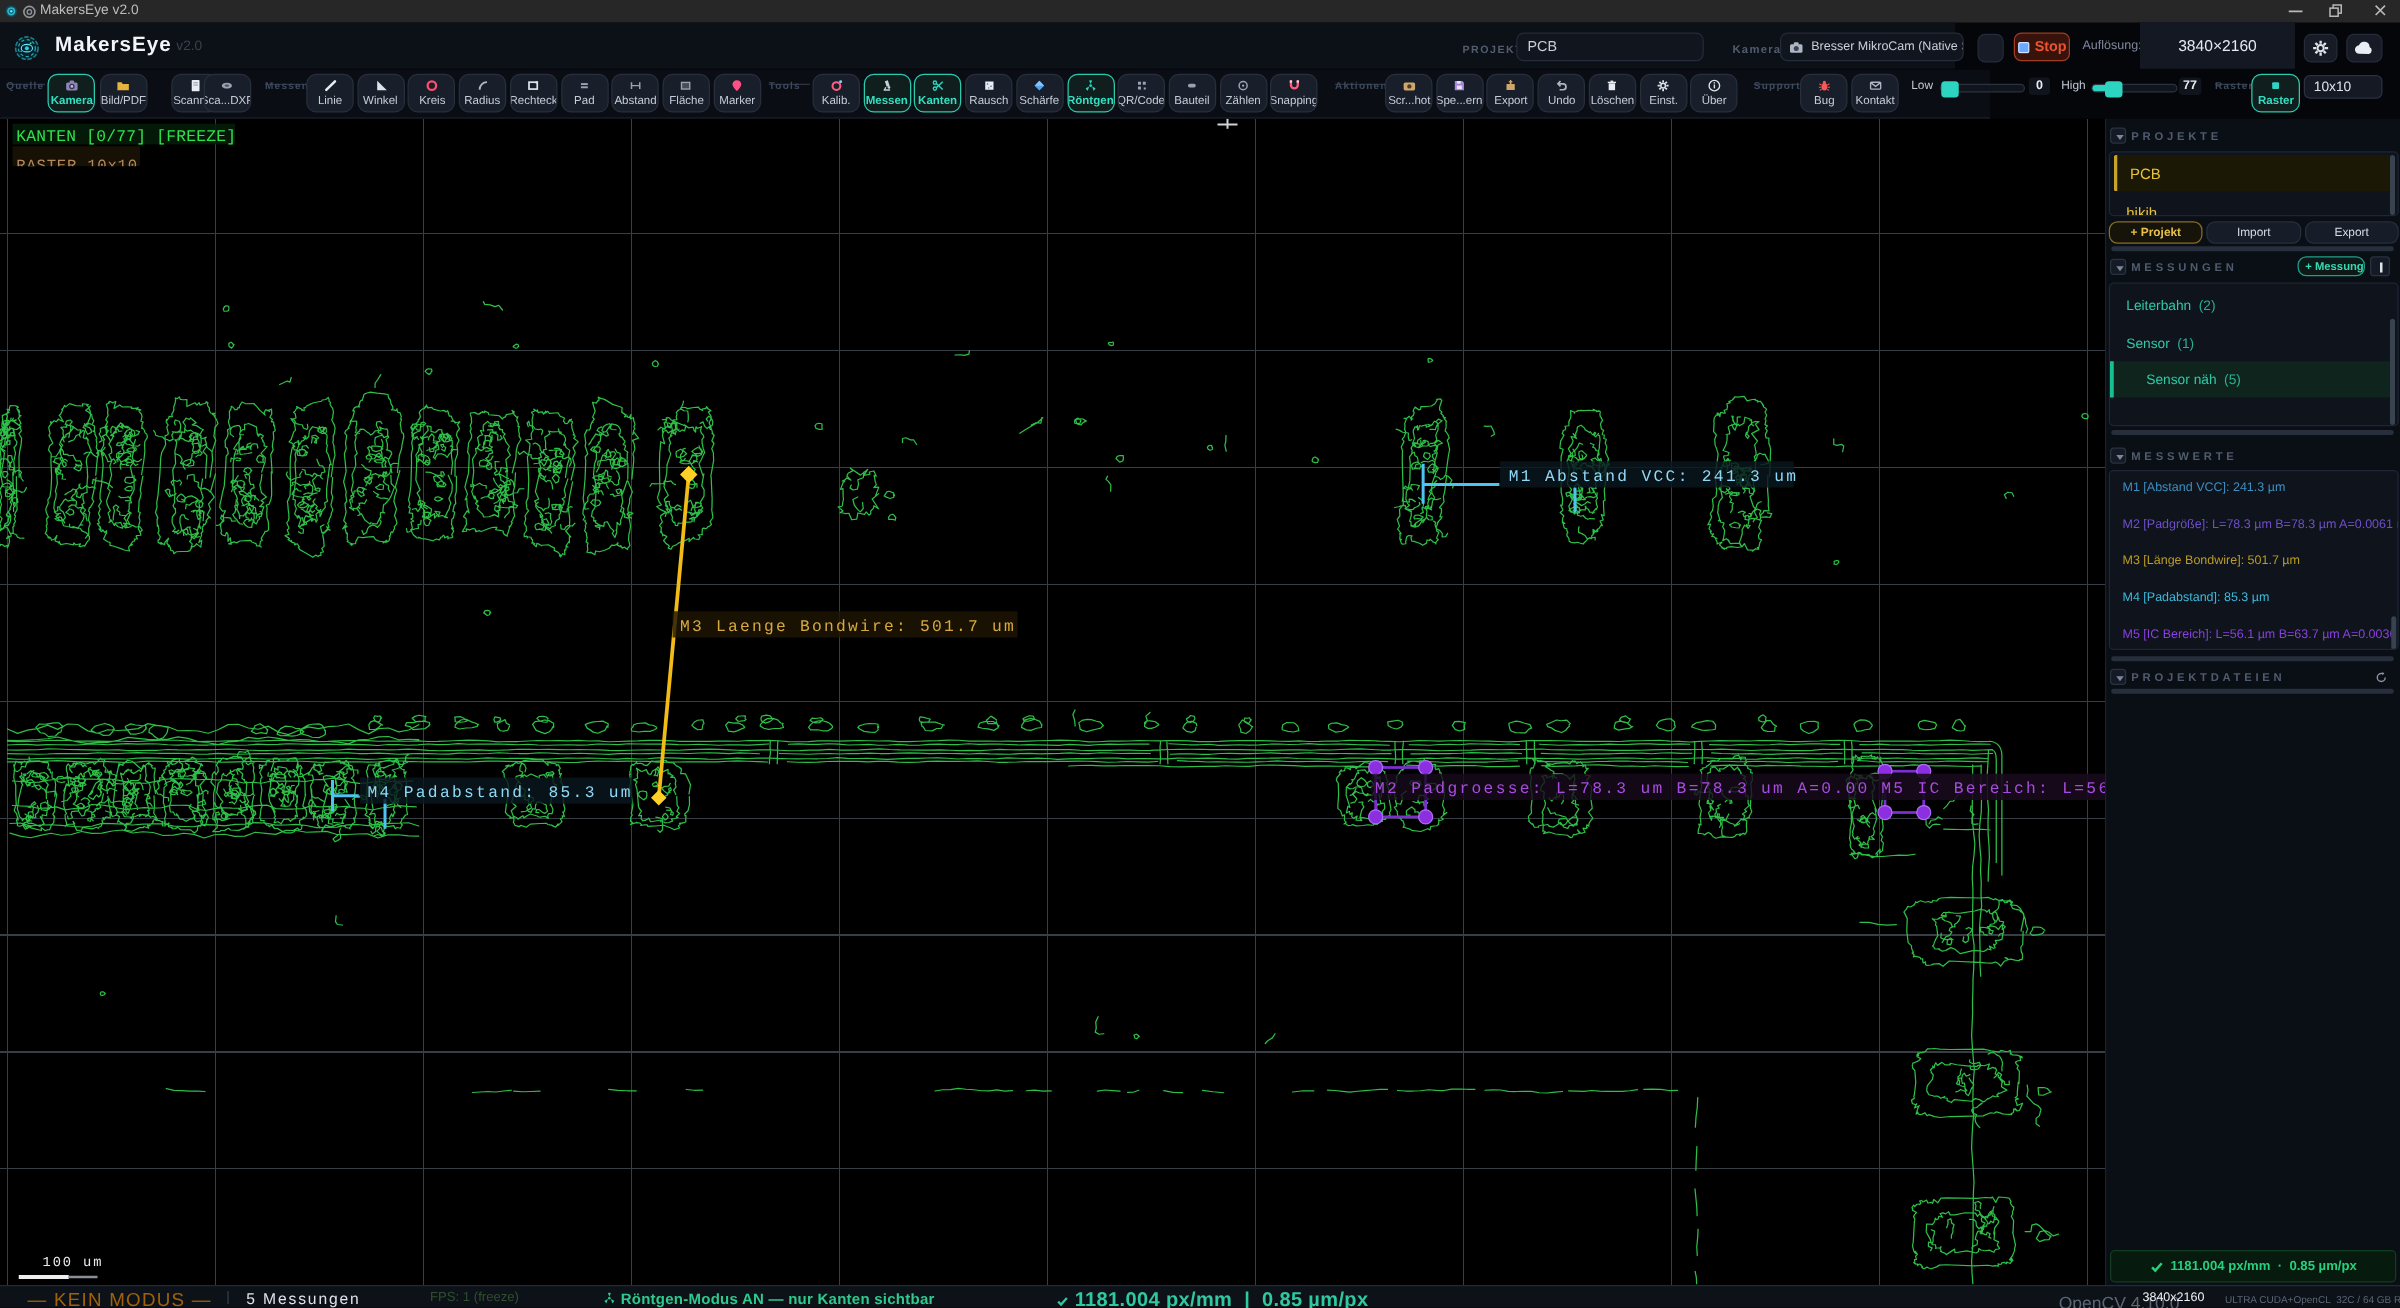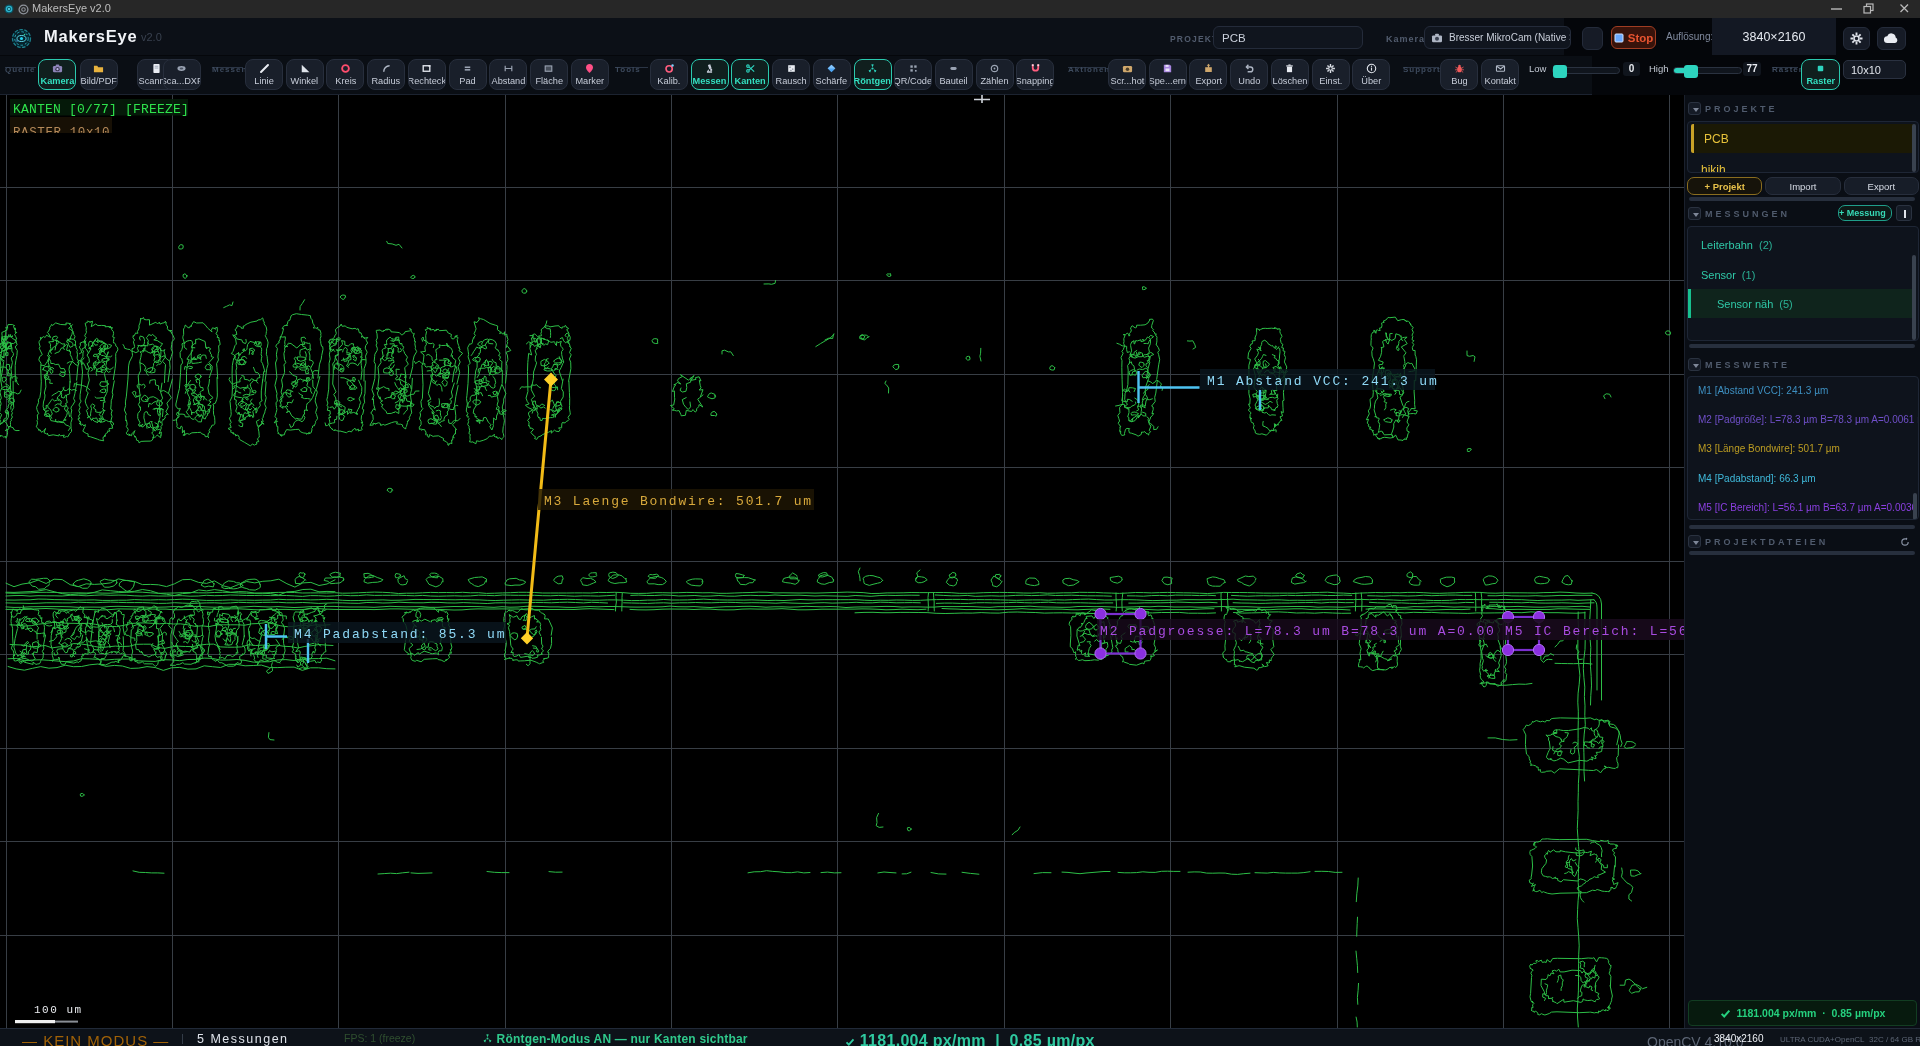--- a/index.html
+++ b/index.html
@@ -34,21 +34,21 @@
 .pharr:after {content:"";position:absolute;left:3.5px;top:4.5px;border-left:3px solid transparent;border-right:3px solid transparent;border-top:4px solid #7e8798}
 .phl {font-size:9px;font-weight:bold;letter-spacing:3px;color:#505b6d}
 .plist {position:absolute;left:2px;width:232px;background:#0e131c;border:1px solid #1e2635;border-radius:4px;overflow:hidden}
 .pitem {position:relative;height:29px;margin:2px 3px;display:flex;align-items:center;padding-left:10px;font-size:12px;color:#e7c23a}
 .pitem.sel {background:#1b1905;border-left:3px solid #c9a227;border-radius:2px}
 .vscroll {position:absolute;width:4px;background:#39424f;border-radius:2px}
 .prow {position:absolute;left:2px;width:232px;height:18px;display:flex;gap:3px}
 .pbtn {flex:1;background:#171d28;border:1px solid #272e3c;border-radius:7px;color:#d7dce6;font-size:9.5px;display:flex;align-items:center;justify-content:center}
 .pbtn.ybtn {background:#16130a;border:1px solid #8a6d1f;color:#e8c14a;font-weight:bold}
 .hbar {position:absolute;left:4px;width:226px;height:4px;background:#272f3d;border-radius:2px}
-.mesbtn {position:absolute;right:26px;top:0px;width:54px;height:16px;border:1px solid #1f9e8a;border-radius:7px;color:#36d9b5;font-size:9px;font-weight:bold;text-align:left;line-height:15px;background:#0e1917}
+.mesbtn {position:absolute;right:26px;top:0px;width:54px;height:16px;border:1px solid #1f9e8a;border-radius:7px;color:#36d9b5;font-size:9px;font-weight:bold;text-align:right;line-height:15px;background:#0e1917}
 .dotbtn {position:absolute;right:6px;top:0px;width:16px;height:16px;background:#151b26;border:1px solid #2a3240;border-radius:3px}
 .ibar {position:absolute;left:7px;top:3.5px;width:2px;height:8px;background:#dfe3ea}
 .mitem {position:absolute;left:0;width:225px;height:29px;display:flex;align-items:center;padding-left:13px;gap:6px;font-size:11px;color:#2fc9a8}
 .mitem .cnt {color:#2fc9a8;opacity:.85}
 .mitem.msel {background:#0f241c;border-left:3px solid #17c08f;padding-left:26px}
 .mw {position:absolute;left:10px;width:218px;font-size:10px;white-space:nowrap}
 .refr {position:absolute;right:8px;top:4px}
 .pxbox {position:absolute;left:3px;top:905px;width:229px;height:26px;background:#071a0e;border:1px solid #123d22;border-radius:4px;color:#25d07e;font-size:10.5px;font-weight:bold;display:flex;align-items:center;justify-content:center;white-space:nowrap}
 #statusbar {position:absolute;left:0;top:1028px;width:1920px;height:18px;background:#0d1219;border-top:1px solid #212a38;font-size:11px}
 #statusbar div {position:absolute;top:2.5px;white-space:nowrap}
@@ -467,21 +467,21 @@
 </div>
     <div class="hbar" style="top:249px"></div>
     <div class="ph" style="top:261px">
       <div class="pharr"></div>
       <span class="phl">MESSWERTE</span>
     </div>
     <div class="plist" style="top:281px;height:144px">
       <div class="mw" style="top:8.0px;color:#3d8fc0">M1 [Abstand VCC]: 241.3 µm</div>
       <div class="mw" style="top:37.2px;color:#6f4fc8">M2 [Padgröße]: L=78.3 µm B=78.3 µm A=0.0061 mm²</div>
       <div class="mw" style="top:66.4px;color:#bb9c22">M3 [Länge Bondwire]: 501.7 µm</div>
-      <div class="mw" style="top:95.6px;color:#3fb9da">M4 [Padabstand]: 66.3 µm</div>
+      <div class="mw" style="top:95.6px;color:#3fb9da">M4 [Padabstand]: 85.3 µm</div>
       <div class="mw" style="top:124.8px;color:#8a3fe0">M5 [IC Bereich]: L=56.1 µm B=63.7 µm A=0.0036 mm²</div>
       <div class="vscroll" style="top:116px;height:27px;right:1px"></div>
     </div>
     <div class="hbar" style="top:430px"></div>
     <div class="ph" style="top:438px">
       <div class="pharr"></div>
       <span class="phl">PROJEKTDATEIEN</span>
       <svg class="refr" width="10" height="10" viewBox="0 0 12 12">
         <path d="M9.8 6A3.8 3.8 0 1 1 6 2.2h2" stroke="#8a93a5" stroke-width="1.4" fill="none"></path>
         <path d="M7.2 .6 9 2.2 7.2 3.8" fill="#8a93a5"></path>

